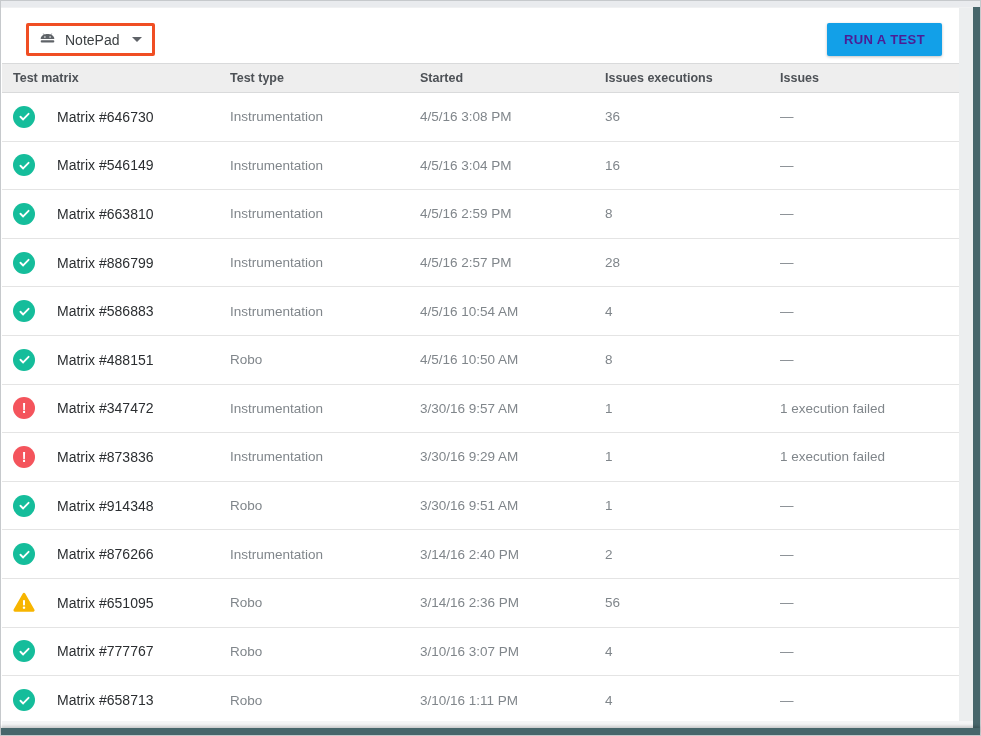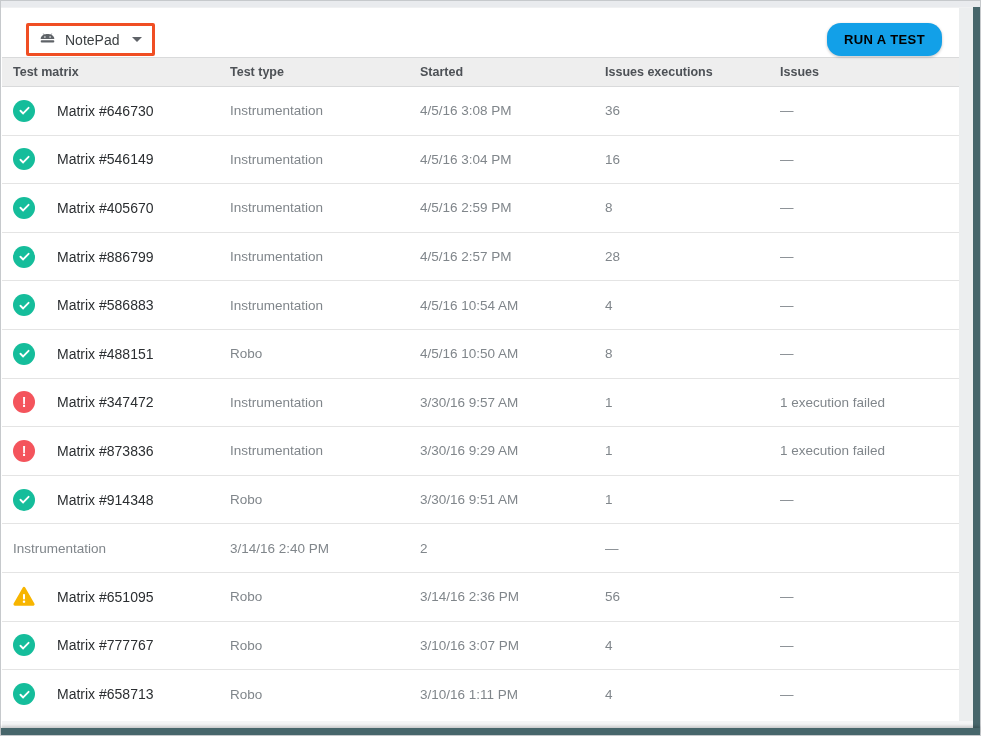--- a/index.html
+++ b/index.html
@@ -17,28 +17,28 @@
   .frame{position:absolute;inset:0;border:1px solid #c6c9cc;background:#fff;}
   .top-strip{position:absolute;top:0;left:0;right:0;height:7px;background:#e9ebee;border-bottom:1px solid #f0f1f2;}
   .right-gutter{position:absolute;top:7px;bottom:7px;right:7px;width:14px;background:#eceeef;}
   .frame-bar-right{position:absolute;top:6px;bottom:0;right:0;width:7px;background:var(--frame-teal);}
   .frame-bar-bottom{position:absolute;left:0;right:0;bottom:0;height:7px;background:var(--frame-teal);box-shadow:0 -2px 3px rgba(0,0,0,.18);}
   .bottom-pad{position:absolute;left:1px;right:7px;bottom:7px;height:7px;background:#f4f5f6;}
 
   .card{position:absolute;top:7px;left:1px;right:21px;bottom:14px;background:#fff;}
 
   
-  .toolbar{position:relative;height:49px;}
+  .toolbar{position:relative;height:55px;}
   .app-selector{position:absolute;left:24px;top:15px;height:33px;display:flex;align-items:center;gap:9px;
     border:3px solid var(--highlight-orange);border-radius:2px;padding:0 10px;cursor:pointer;background:#fff;}
   .app-selector .label{font-size:14px;color:#3c4043;}
   .android-icon{width:17px;height:15px;display:inline-block;}
   .caret{width:0;height:0;border-left:5px solid transparent;border-right:5px solid transparent;border-top:5px solid #5f6368;margin-left:4px;}
-  .run-btn{position:absolute;right:17px;top:15px;height:33px;padding:0 17px;border:none;border-radius:14px;
-    background:var(--accent-blue);color:#000000;font-family:"Liberation Sans",sans-serif;font-size:13px;font-weight:bold;
+  .run-btn{position:absolute;right:17px;top:15px;height:33px;padding:0 17px;border:none;border-radius:2px;
+    background:var(--accent-blue);color:#4c1d95;font-family:"Liberation Sans",sans-serif;font-size:13px;font-weight:bold;
     letter-spacing:.4px;cursor:pointer;box-shadow:0 1px 3px rgba(0,0,0,.25);}
 
   
   .grid{display:grid;grid-template-columns:217px 190px 185px 175px 1fr;align-items:center;padding-left:11px;padding-right:8px;}
   .thead{height:30px;background:#eeeeee;border-top:1px solid #d9dadb;border-bottom:1px solid #d9dadb;
     font-size:12.5px;font-weight:bold;color:#4d5156;}
   .row{height:48.6px;border-bottom:1px solid #e4e4e4;font-size:13.5px;color:#80868b;background:#fff;cursor:pointer;}
   .row:last-child{border-bottom:none;}
   .cell-matrix{display:flex;align-items:center;gap:22px;color:#2b2e31;font-size:14px;}
   .status-icon{width:22px;height:22px;flex:none;display:inline-flex;align-items:center;justify-content:center;}
@@ -119,21 +119,21 @@
   <div class="grid row">
     <span class="cell-matrix">
       <span class="status-icon st success">
         <span class="badge success">
           <svg width="13" height="13" viewBox="0 0 24 24">
                   <path d="M4.5 12.5l5 5 10-10.5" fill="none" stroke="#fff" stroke-width="3.4" stroke-linecap="round" stroke-linejoin="round"></path>
                 </svg>
         </span>
       </span>
 
-      <span>Matrix #405670</span>
+      <span>Matrix #663810</span>
     </span>
     <span>Instrumentation</span>
     <span>4/5/16 2:59 PM</span>
     <span>8</span>
     <span>—</span>
   </div>
 
   <div class="grid row">
     <span class="cell-matrix">
       <span class="status-icon st success">
@@ -230,20 +230,31 @@
 
       <span>Matrix #914348</span>
     </span>
     <span>Robo</span>
     <span>3/30/16 9:51 AM</span>
     <span>1</span>
     <span>—</span>
   </div>
 
   <div class="grid row">
+    <span class="cell-matrix">
+      <span class="status-icon st success">
+        <span class="badge success">
+          <svg width="13" height="13" viewBox="0 0 24 24">
+                  <path d="M4.5 12.5l5 5 10-10.5" fill="none" stroke="#fff" stroke-width="3.4" stroke-linecap="round" stroke-linejoin="round"></path>
+                </svg>
+        </span>
+      </span>
+
+      <span>Matrix #876266</span>
+    </span>
     <span>Instrumentation</span>
     <span>3/14/16 2:40 PM</span>
     <span>2</span>
     <span>—</span>
   </div>
 
   <div class="grid row">
     <span class="cell-matrix">
 
       <span class="status-icon st warning">

